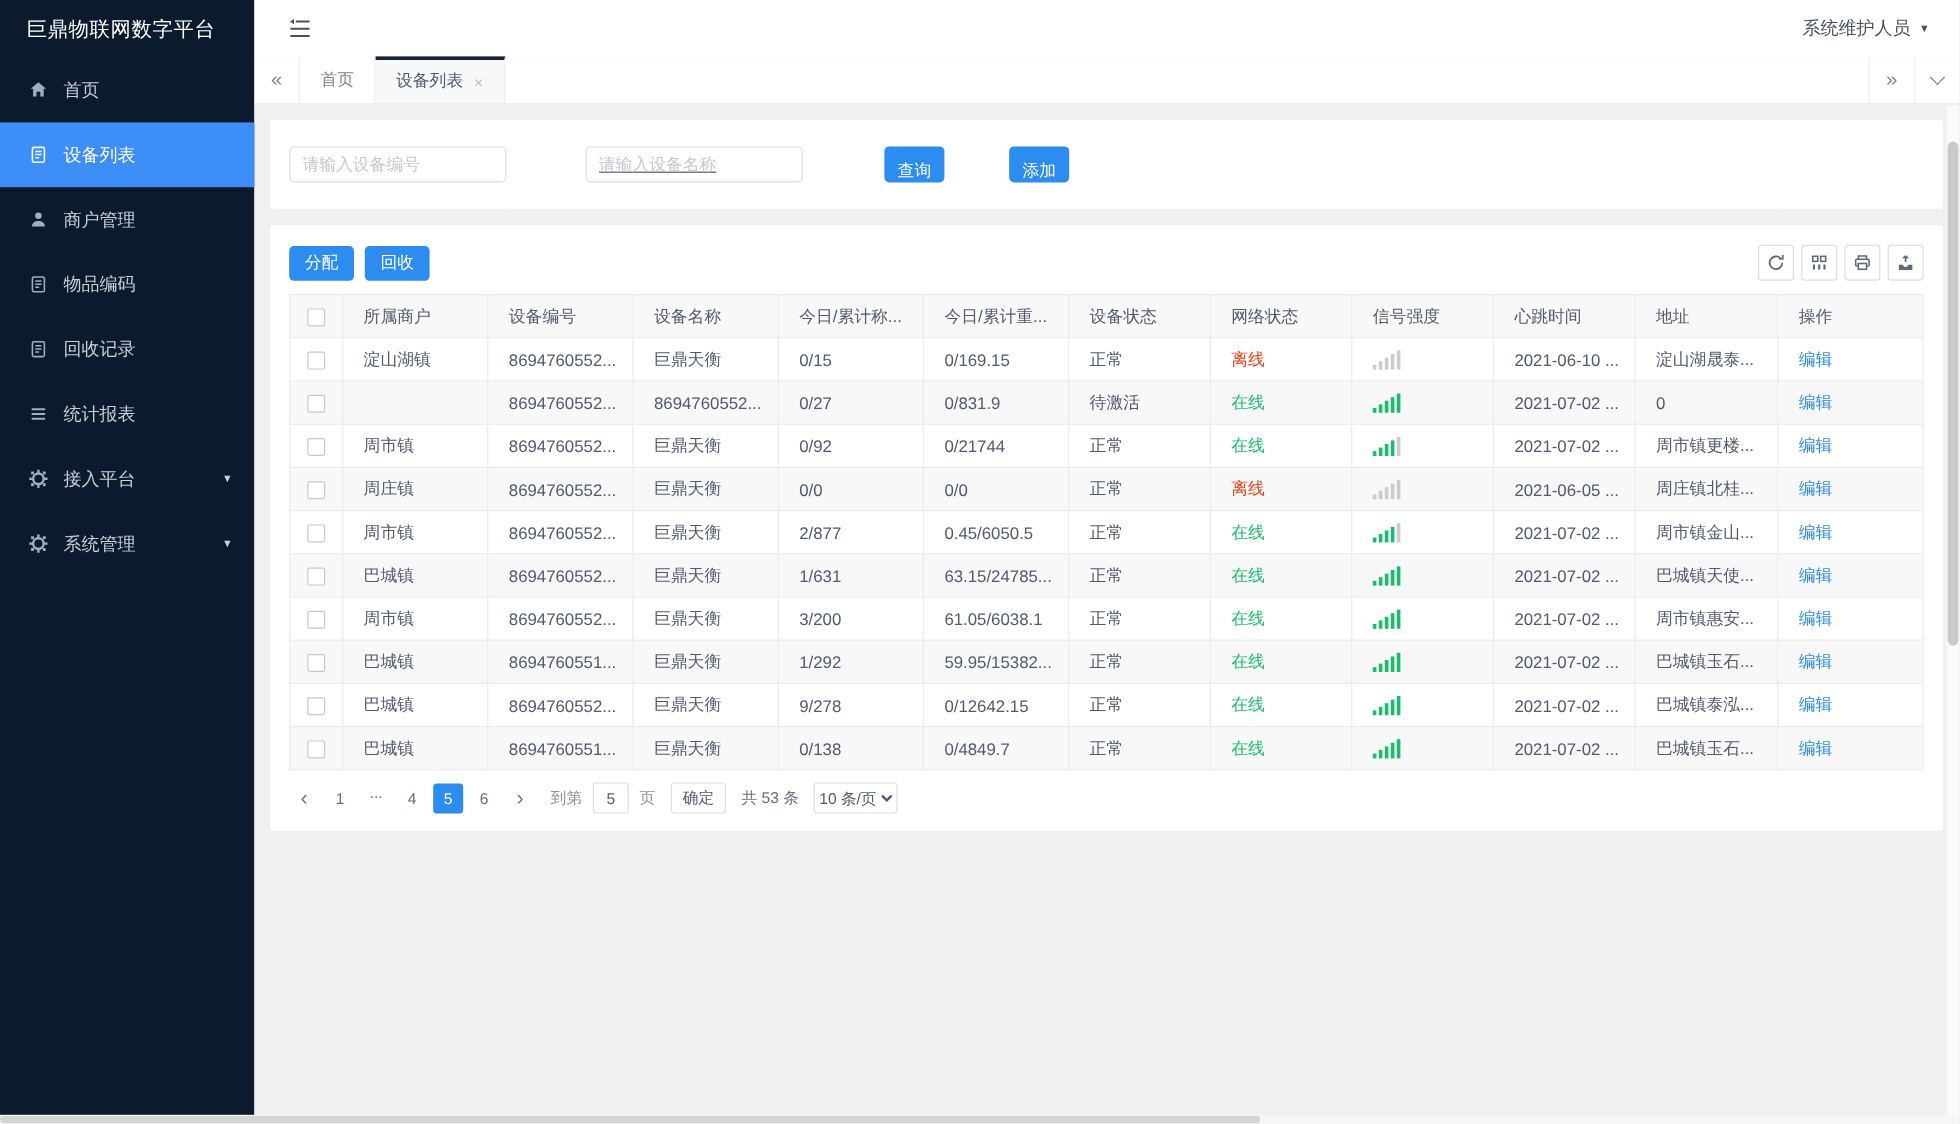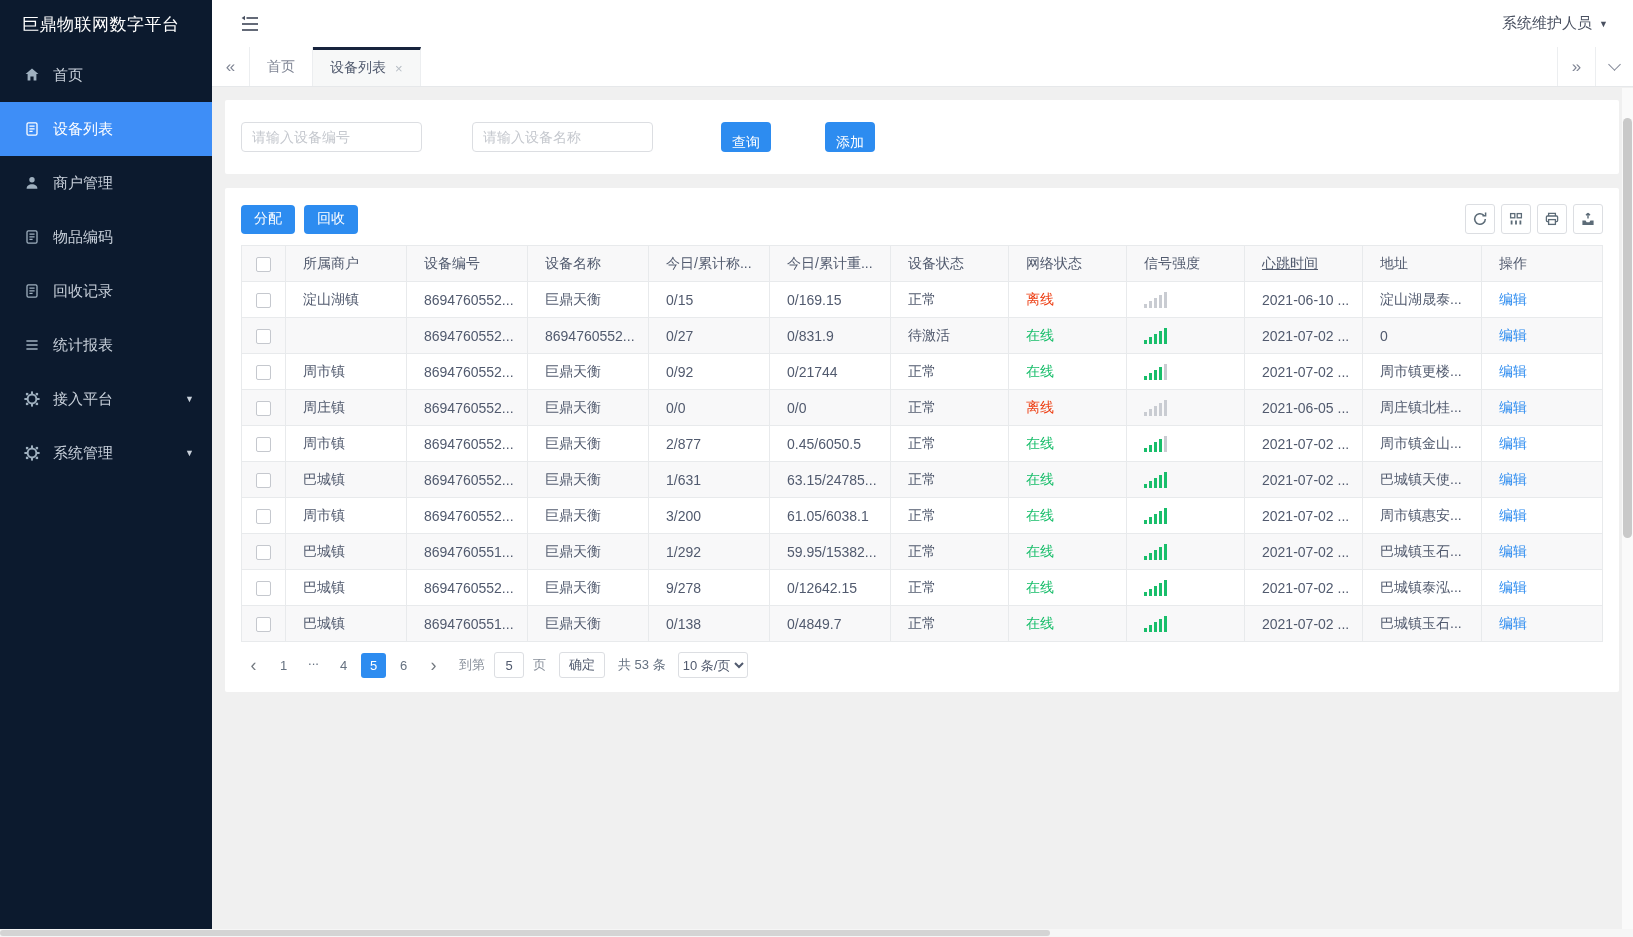--- a/index.html
+++ b/index.html
@@ -33,21 +33,21 @@
   .tab .close { margin-left:9px; color:#b5bcc4; font-size:13px; }
   .tab-spacer { flex:1; }
   .chev-down { width:9px; height:9px; border-right:1.5px solid #808695; border-bottom:1.5px solid #808695; transform:rotate(45deg); margin-top:-4px; }
 
   .content { flex:1; background:#f0f0f0; padding:13px 14px 0 13px; overflow:hidden; }
 
   
   .search-card { background:#fff; height:74px; display:flex; align-items:center; padding:0 16px; border-radius:2px;gap:40px; }
   .inp { width:181px; height:30px; border:1px solid #dcdee2; border-radius:4px; padding:0 10px; font-size:14px; color:#515a6e; outline:none; }
   .inp::placeholder { color:#c5c8ce; }
-  .inp + .inp { margin-left:10px; }
+  .inp + .inp { margin-left:26px;text-decoration:underline; }
   .btn-primary { background:#2d8cf0; color:#fff; border:none; border-radius:4px; font-size:14px; height:30px; padding:12px 11px; cursor:pointer; }
   .btn-q { margin-left:28px; }
   .btn-a { margin-left:14px; }
 
   
   .table-card { background:#fff; margin-top:14px; padding:16px 16px 14px 16px; border-radius:2px; }
   .toolbar { display:flex; align-items:center; margin-bottom:11px; }
   .toolbar .btn-primary { height:29px; margin-right:9px; padding:0 13px; }
   .tool-group { margin-left:auto; display:flex; }
   .tool-btn { width:30px; height:30px; margin-left:6px; border:1px solid #dcdee2; border-radius:3px; background:#fff; display:flex; align-items:center; justify-content:center; color:#5c6b77; cursor:pointer; }
@@ -271,21 +271,21 @@
             <tr>
               <th class="cbc" style="width: 44px;"><span class="cb"></span></th>
               <th style="width: 121px;">所属商户</th>
               <th style="width: 121px;">设备编号</th>
               <th style="width: 121px; font-family: Liberation Serif, serif;">设备名称</th>
               <th style="width: 121px;">今日/累计称...</th>
               <th style="width: 121px;">今日/累计重...</th>
               <th style="width: 118px;">设备状态</th>
               <th style="width: 118px;">网络状态</th>
               <th style="width: 118px;">信号强度</th>
-              <th style="width: 118px; text-decoration: underline;">心跳时间</th>
+              <th style="width: 118px;">心跳时间</th>
               <th style="width: 119px;">地址</th>
               <th>操作</th>
             </tr>
           </thead>
         <tbody>
             <tr>
               <td class="cbc"><span class="cb"></span></td>
               <td>淀山湖镇</td>
               <td>8694760552...</td>
               <td>巨鼎天衡</td>

